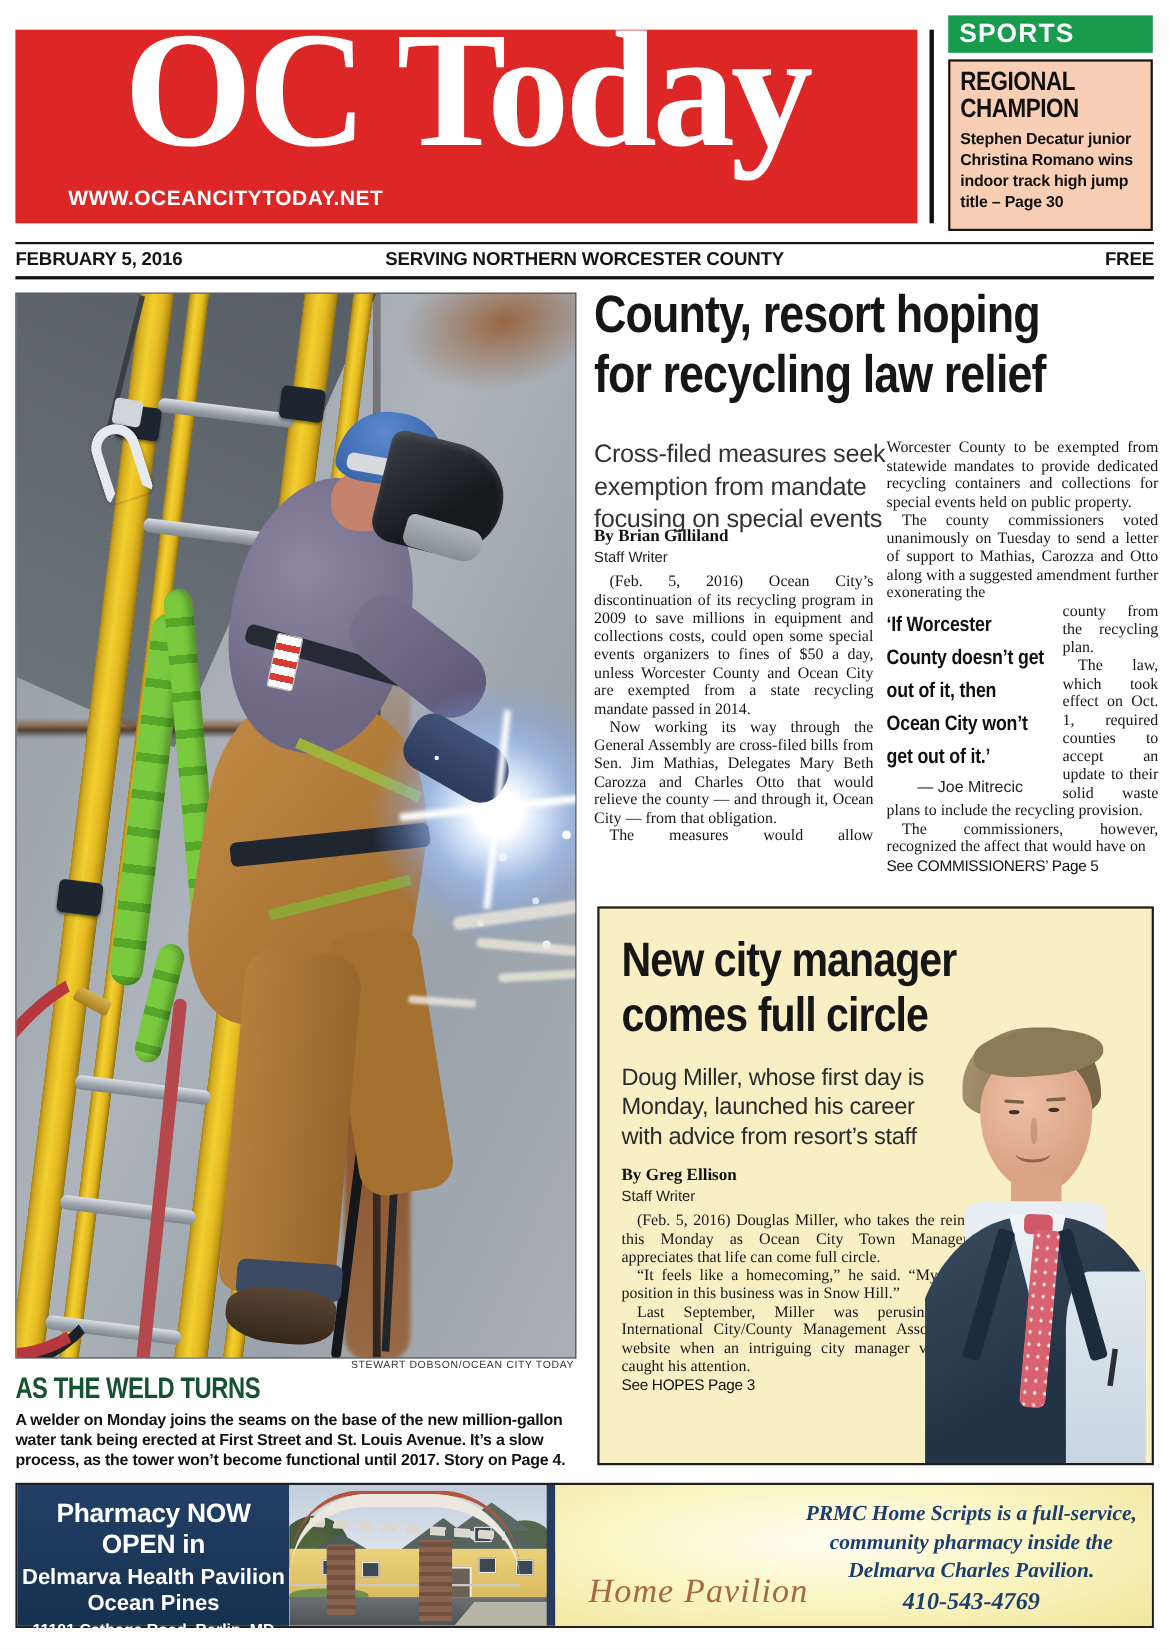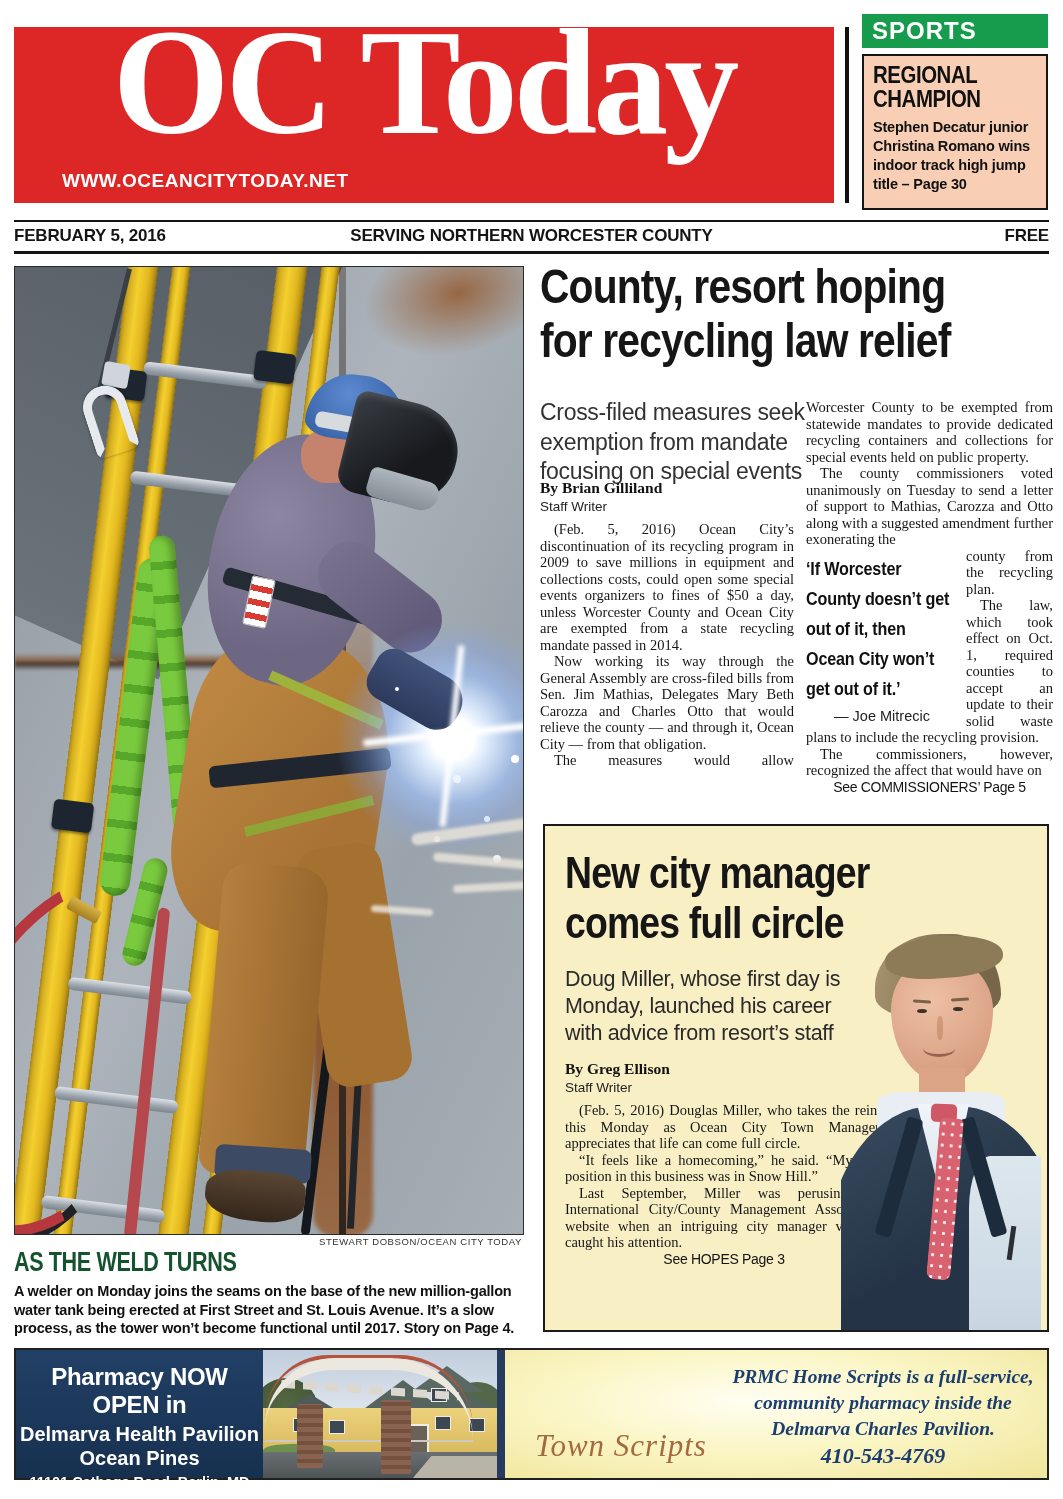--- a/index.html
+++ b/index.html
@@ -43,21 +43,21 @@
   .col1{left:540px;top:521px;width:254px;}
   .col2{left:806px;top:399px;width:247px;}
   .bodytext p{margin:0;}
   .bodytext p.ind{text-indent:14px;}
   .spread{text-align-last:justify;}
   .pull{float:left;width:152px;margin:6px 8px 2px 0;}
   .pull-q{font-weight:bold;font-size:19px;line-height:30px;letter-spacing:-.2px;color:#101010;
     font-family:"Liberation Sans",sans-serif;text-align:left;}
   .pull-a{font-size:14.5px;color:#222;text-align:center;margin-top:4px;
     font-family:"Liberation Sans",sans-serif;}
-  .jumpline{text-align:center;font-family:"Liberation Sans",sans-serif;font-size:14px;
+  .jumpline{text-align:left;font-family:"Liberation Sans",sans-serif;font-size:14px;
     letter-spacing:-.3px;color:#141414;margin-top:1px;}
 
   
   .wphoto{left:14px;top:266px;width:508px;height:967px;border:1px solid #2a2a2a;overflow:hidden;
     background:linear-gradient(115deg,#848b92 0%,#9aa2aa 18%,#adb4bb 45%,#9aa3ab 70%,#a8afb5 100%);}
   .wphoto div{position:absolute;}
   .w-shade{left:-150px;top:-230px;width:430px;height:580px;background:linear-gradient(#51585f,#6b737b);
     transform:rotate(24deg);}
   .w-rust-tr{right:-30px;top:-34px;width:190px;height:120px;transform:rotate(-14deg);border-radius:50%;
     background:radial-gradient(closest-side,rgba(146,84,38,.8),rgba(146,84,38,0));}
@@ -409,21 +409,21 @@
       <div class="b-asphalt"></div>
       <div class="b-walk"></div>
       <div class="b-truss"></div>
       <div class="b-arch-edge"></div>
       <div class="b-arch"></div>
       <div class="b-pil b-pil1"></div>
       <div class="b-pil b-pil2"></div>
       <div class="b-strip"></div>
     </div>
     <div class="ad-right">
-      <div class="hscripts">Town Scripts</div>
+      <div class="hscripts">Home Pavilion</div>
       <div class="ad-text">
         <div>PRMC Home Scripts is a full-service,</div>
         <div>community pharmacy inside the</div>
         <div>Delmarva Charles Pavilion.</div>
         <div class="ad-phone">410-543-4769</div>
       </div>
     </div>
   </div>
 
 </div>

